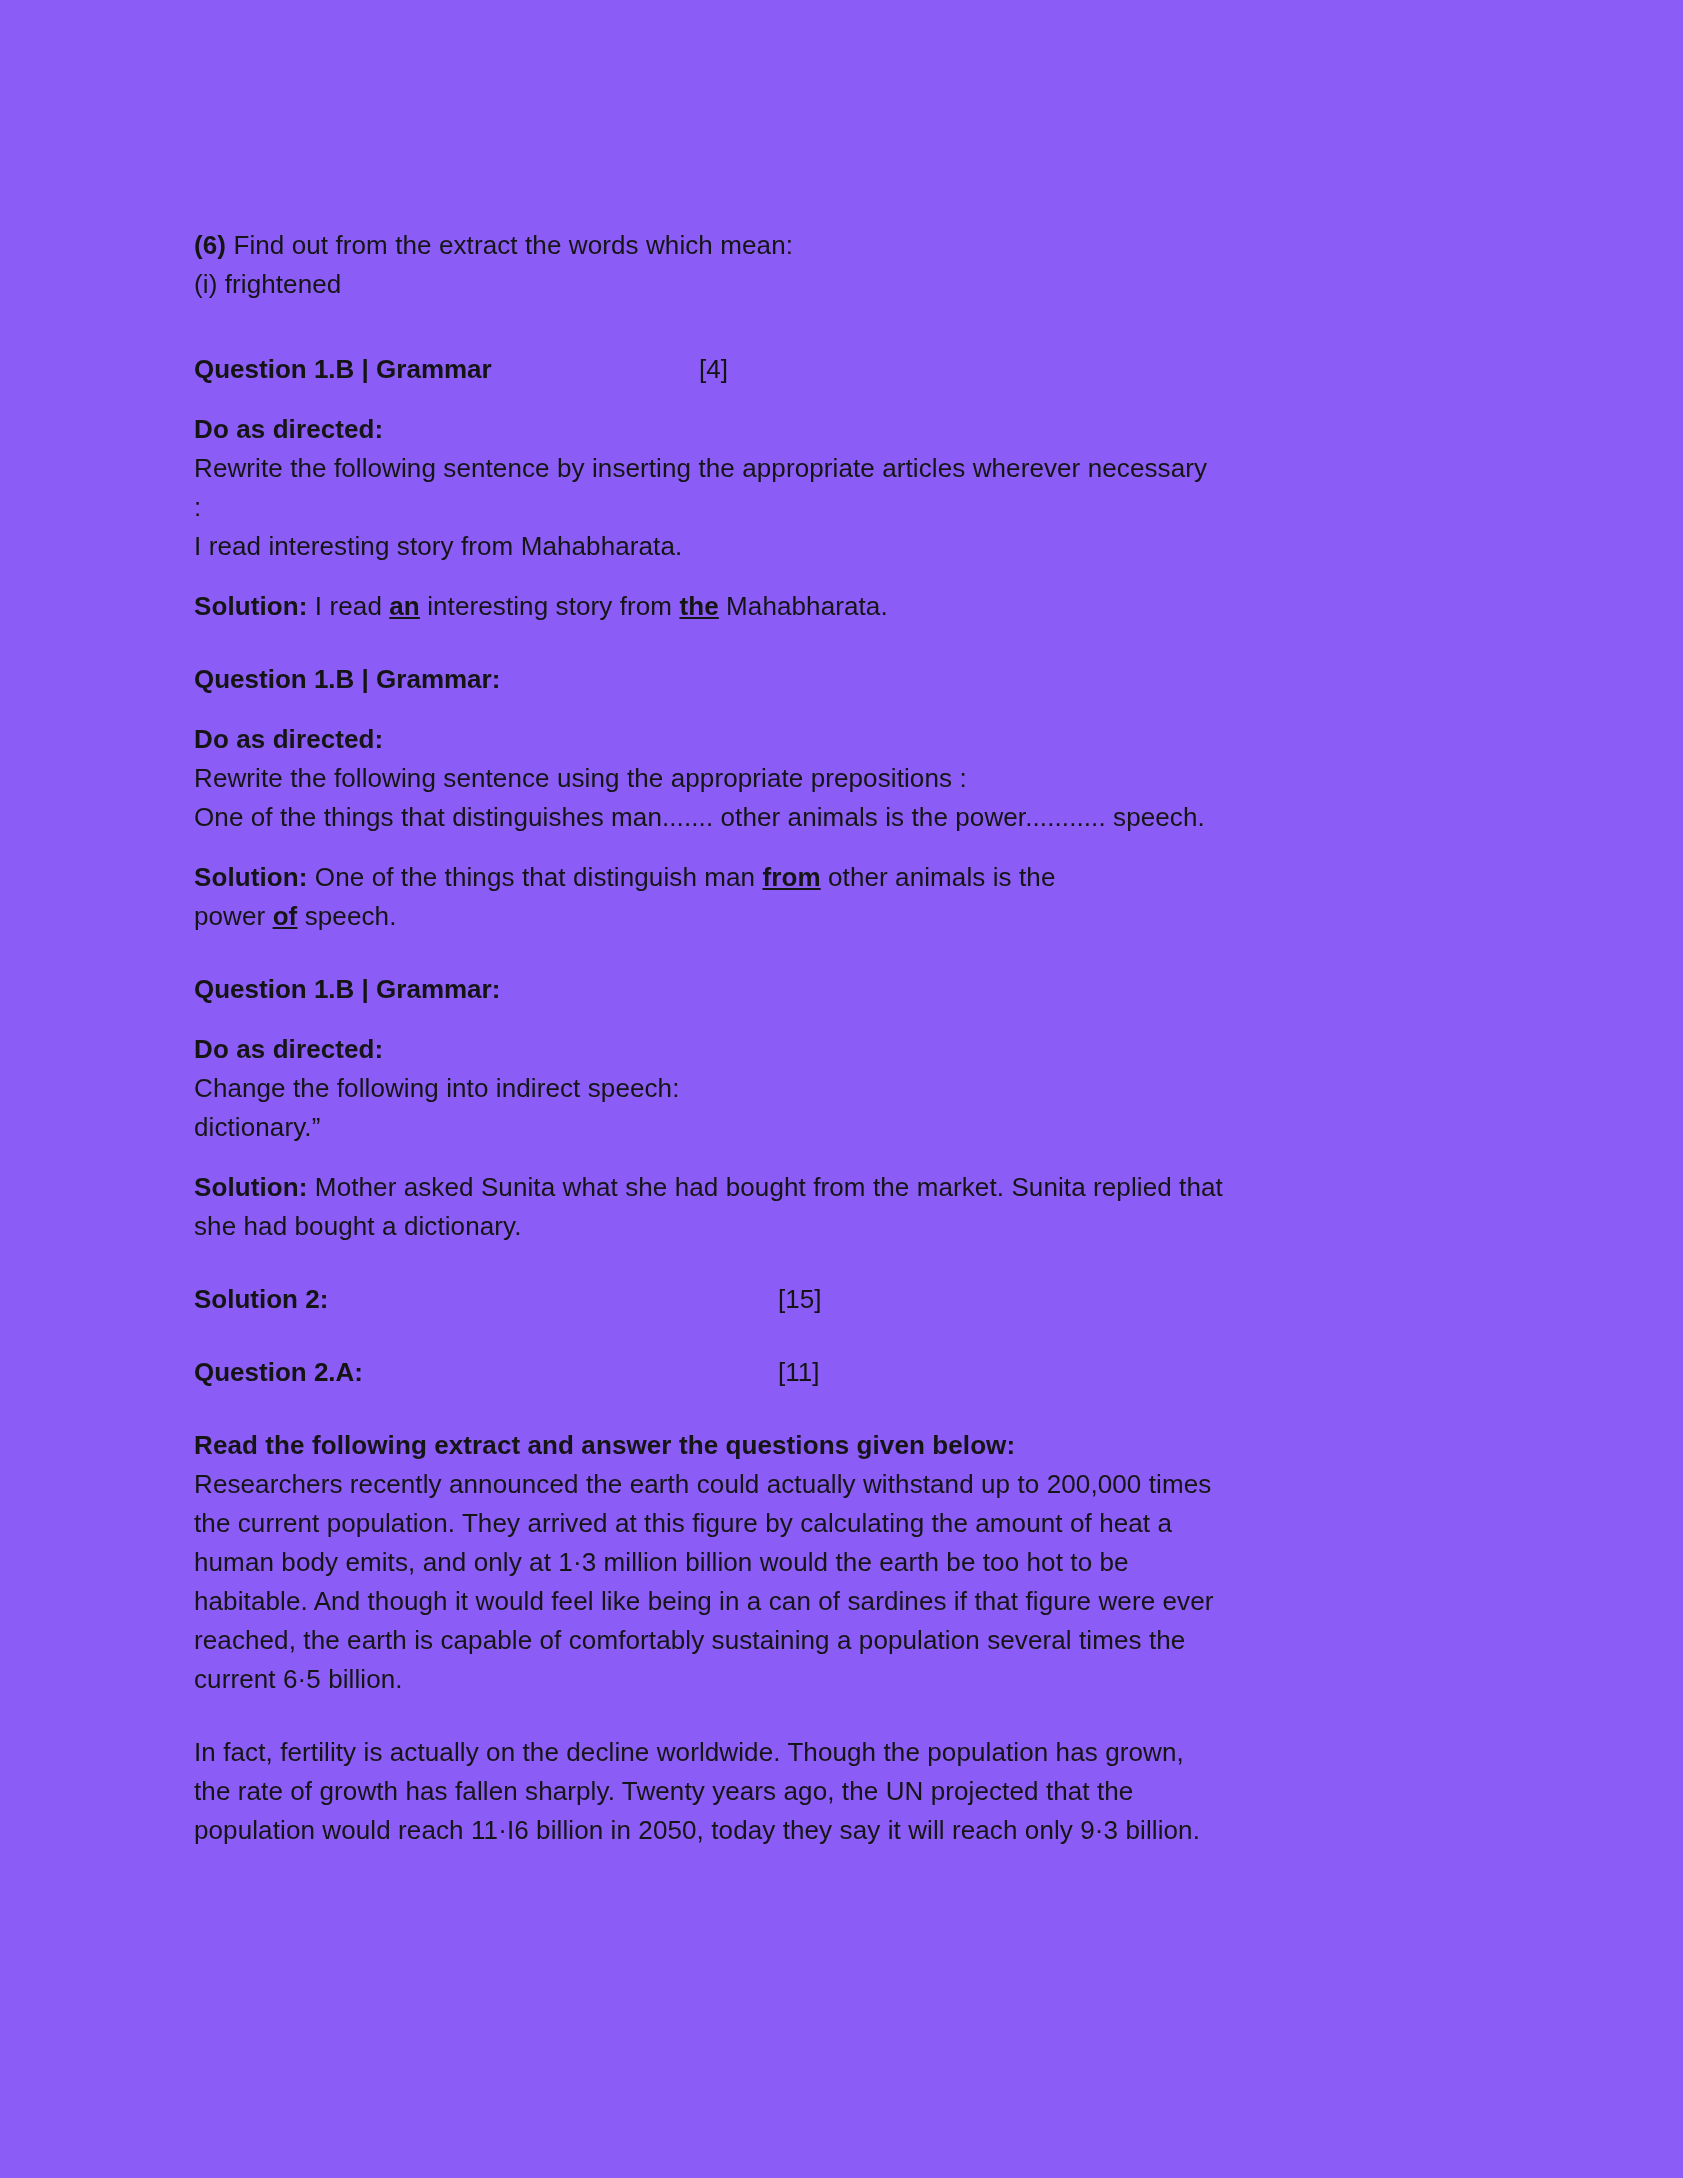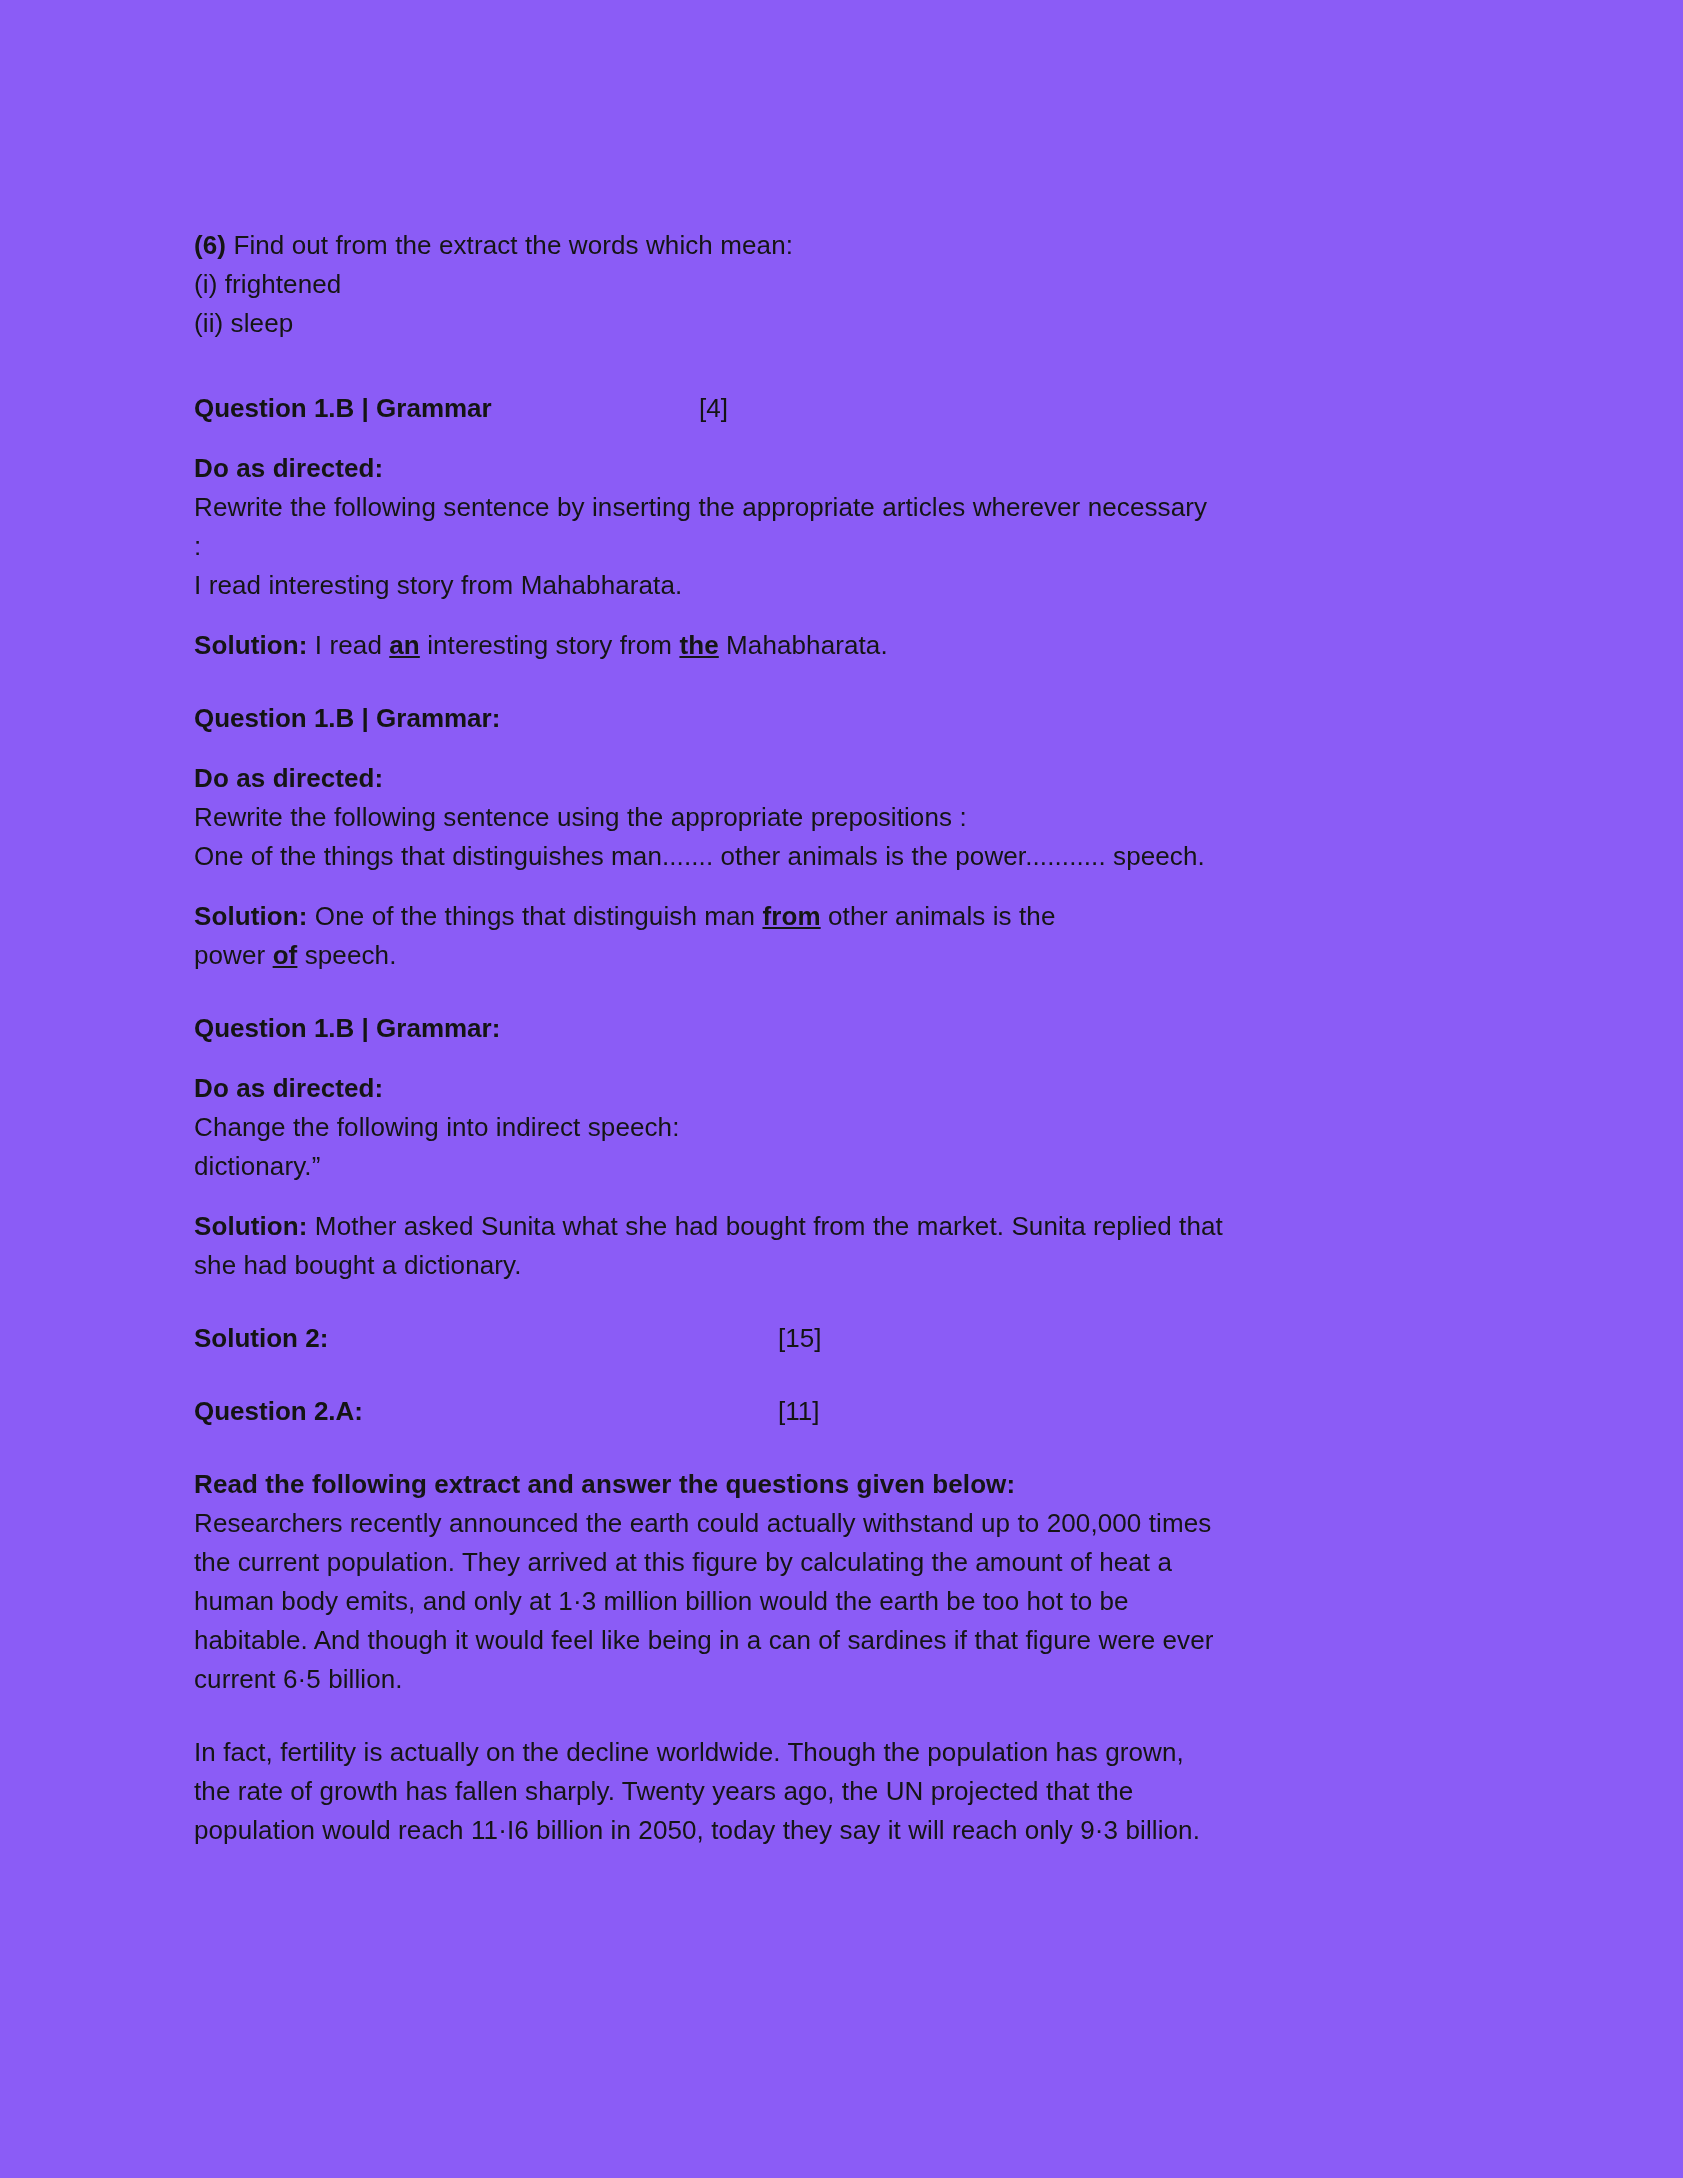--- a/index.html
+++ b/index.html
@@ -71,21 +71,20 @@
 </style>
 </head>
 <body>
 
 <div class="page">
   <div class="content">
 
     <div class="blk">
       <span class="line"><b>(6)</b><span> Find out from the extract the words which mean:</span></span>
       <span class="line">(i) frightened</span>
-      <span class="line">(ii) sleep</span>
     </div>
 
     <div class="sp-l"></div>
 
     <div class="heading-row rel">
       <span class="title">Question 1.B | Grammar</span>
       <span class="marks">[4]</span>
     </div>
 
     <div class="sp-s"></div>
@@ -160,20 +159,21 @@
     </div>
 
     <div class="sp-m"></div>
 
     <div class="blk">
       <span class="line b">Read the following extract and answer the questions given below:</span>
       <span class="line">Researchers recently announced the earth could actually withstand up to 200,000 times</span>
       <span class="line">the current population. They arrived at this figure by calculating the amount of heat a</span>
       <span class="line">human body emits, and only at 1·3 million billion would the earth be too hot to be</span>
       <span class="line">habitable. And though it would feel like being in a can of sardines if that figure were ever</span>
+      <span class="line">reached, the earth is capable of comfortably sustaining a population several times the</span>
       <span class="line">current 6·5 billion.</span>
     </div>
 
     <div class="sp-m"></div>
 
     <div class="blk">
       <span class="line">In fact, fertility is actually on the decline worldwide. Though the population has grown,</span>
       <span class="line">the rate of growth has fallen sharply. Twenty years ago, the UN projected that the</span>
       <span class="line">population would reach 11·I6 billion in 2050, today they say it will reach only 9·3 billion.</span>
     </div>

